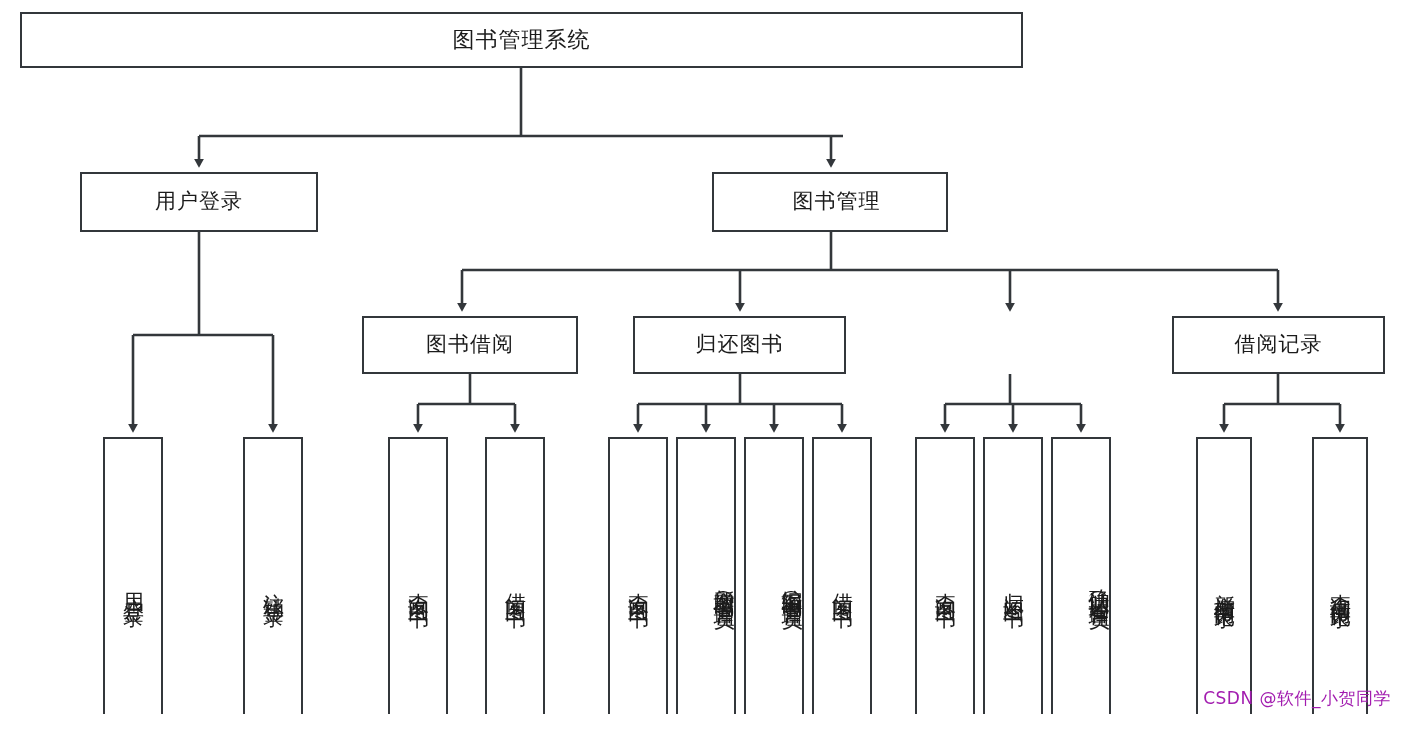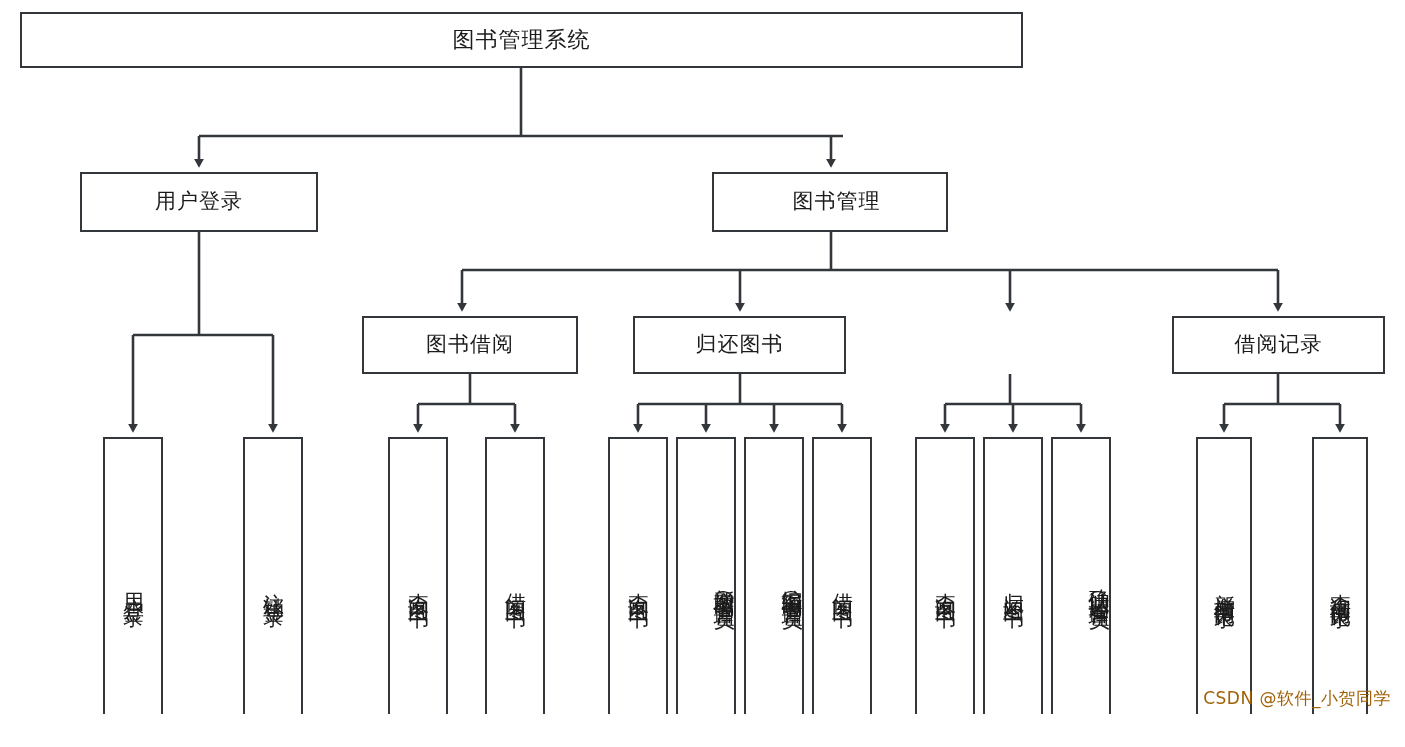--- a/index.html
+++ b/index.html
@@ -60,21 +60,21 @@
   }
   .node-label {
     display: block;
     white-space: pre;
   }
   .watermark {
     position: absolute;
     right: 14px;
     bottom: 4px;
     font-size: 17px;
-    color: #a16207;
+    color: #a21caf;
     letter-spacing: 0.5px;
     white-space: nowrap;
     user-select: none;
   }
 </style>
 </head>
 <body>
 
 <div id="diagram-root">
 

